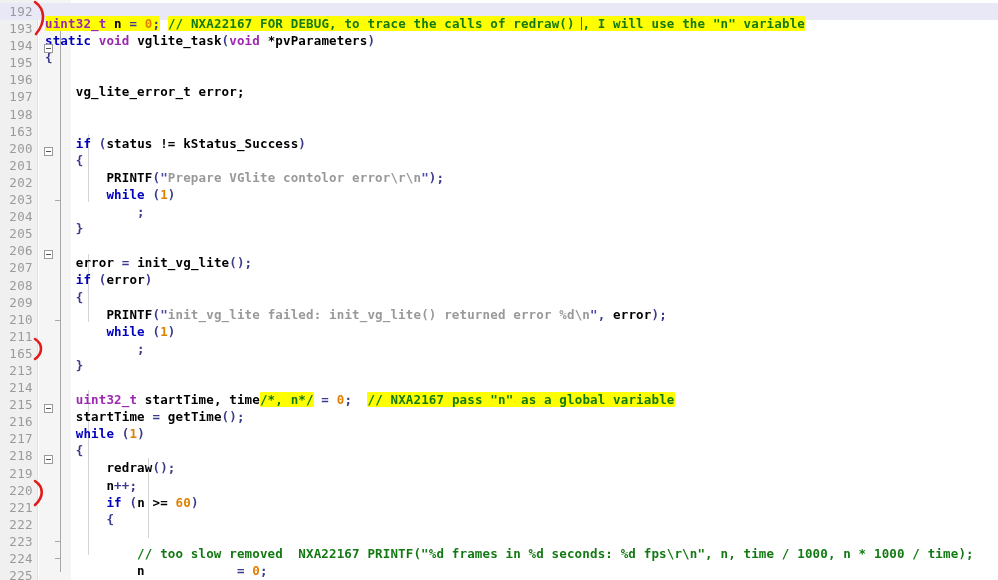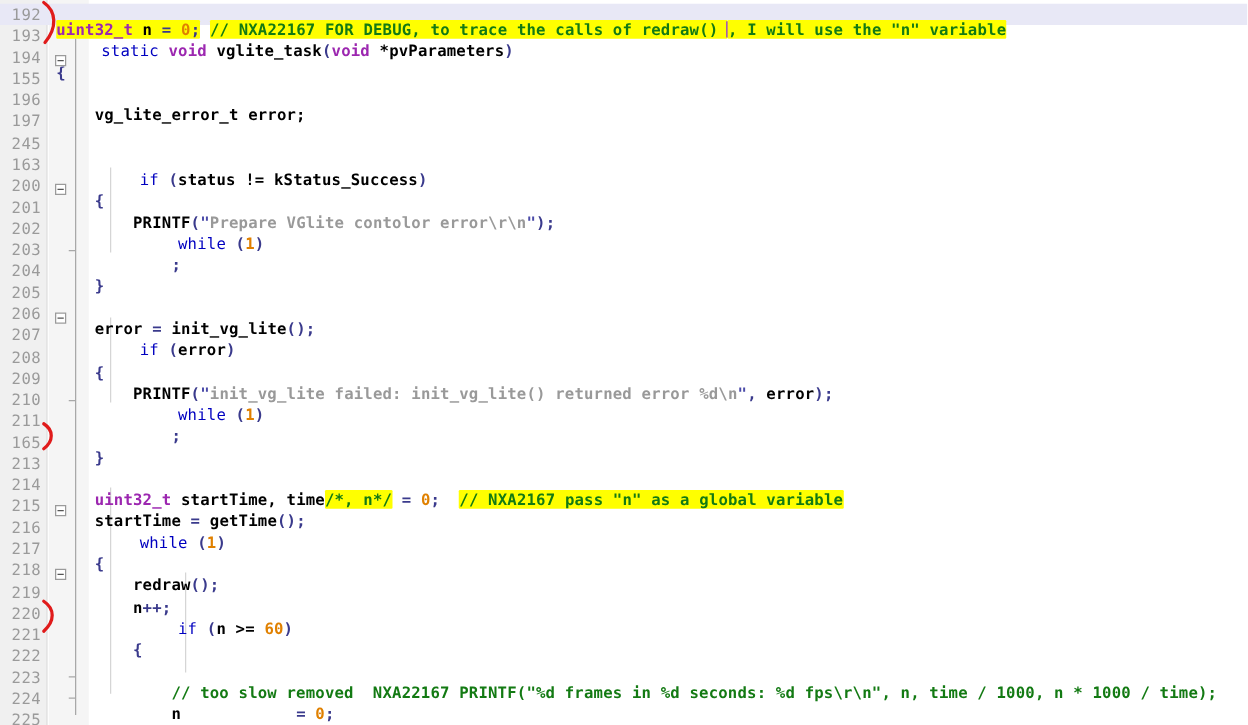--- a/index.html
+++ b/index.html
@@ -72,21 +72,21 @@
     position: absolute;
     left: 45px; top: 12px;
     white-space: pre;
     font-size: 12.5px;
     color: #000000;
     font-weight: bold;
     letter-spacing: 0.15px;
   }
 
   
-  .kw      { color: #0000c0; font-weight: normal; margin-left: 36px; }   
+  .kw      { color: #0000c0; font-weight: bold; }   
   .type    { color: #9c27b0; font-weight: bold; }   
   .num     { color: #e08000; font-weight: bold; }   
   .str     { color: #999999; font-weight: bold; }   
   .quote   { color: #4a4aa8; font-weight: bold; }   
   .cmt     { color: #137a13; font-weight: bold; }   
   .plain   { color: #000000; font-weight: bold; }
   .punc    { color: #3a3a8c; font-weight: bold; }   
 
   
   .hl {
@@ -188,35 +188,35 @@
       <span class="lnum">193</span>
       <span class="code"><span class="kw">static</span> <span class="type">void</span> <span class="plain">vglite_task</span><span class="punc">(</span><span class="type">void</span> <span class="plain">*pvParameters</span><span class="punc">)</span></span>
     </div>
 
     <div class="row">
       <span class="lnum">194</span>
       <span class="code"><span class="punc">{</span></span>
     </div>
 
     <div class="row">
-      <span class="lnum">155</span>
+      <span class="lnum">195</span>
     </div>
 
     <div class="row">
       <span class="lnum">196</span>
       <span class="code">    <span class="plain">vg_lite_error_t error;</span></span>
     </div>
 
     <div class="row">
       <span class="lnum">197</span>
       <span class="code"></span>
     </div>
 
     <div class="row">
-      <span class="lnum">245</span>
+      <span class="lnum">198</span>
     </div>
 
     <div class="row">
       <span class="lnum">163</span>
       <span class="code">    <span class="kw">if</span> <span class="punc">(</span><span class="plain">status != kStatus_Success</span><span class="punc">)</span></span>
     </div>
 
     <div class="row">
       <span class="lnum">200</span>
       <span class="code">    <span class="punc">{</span></span>

